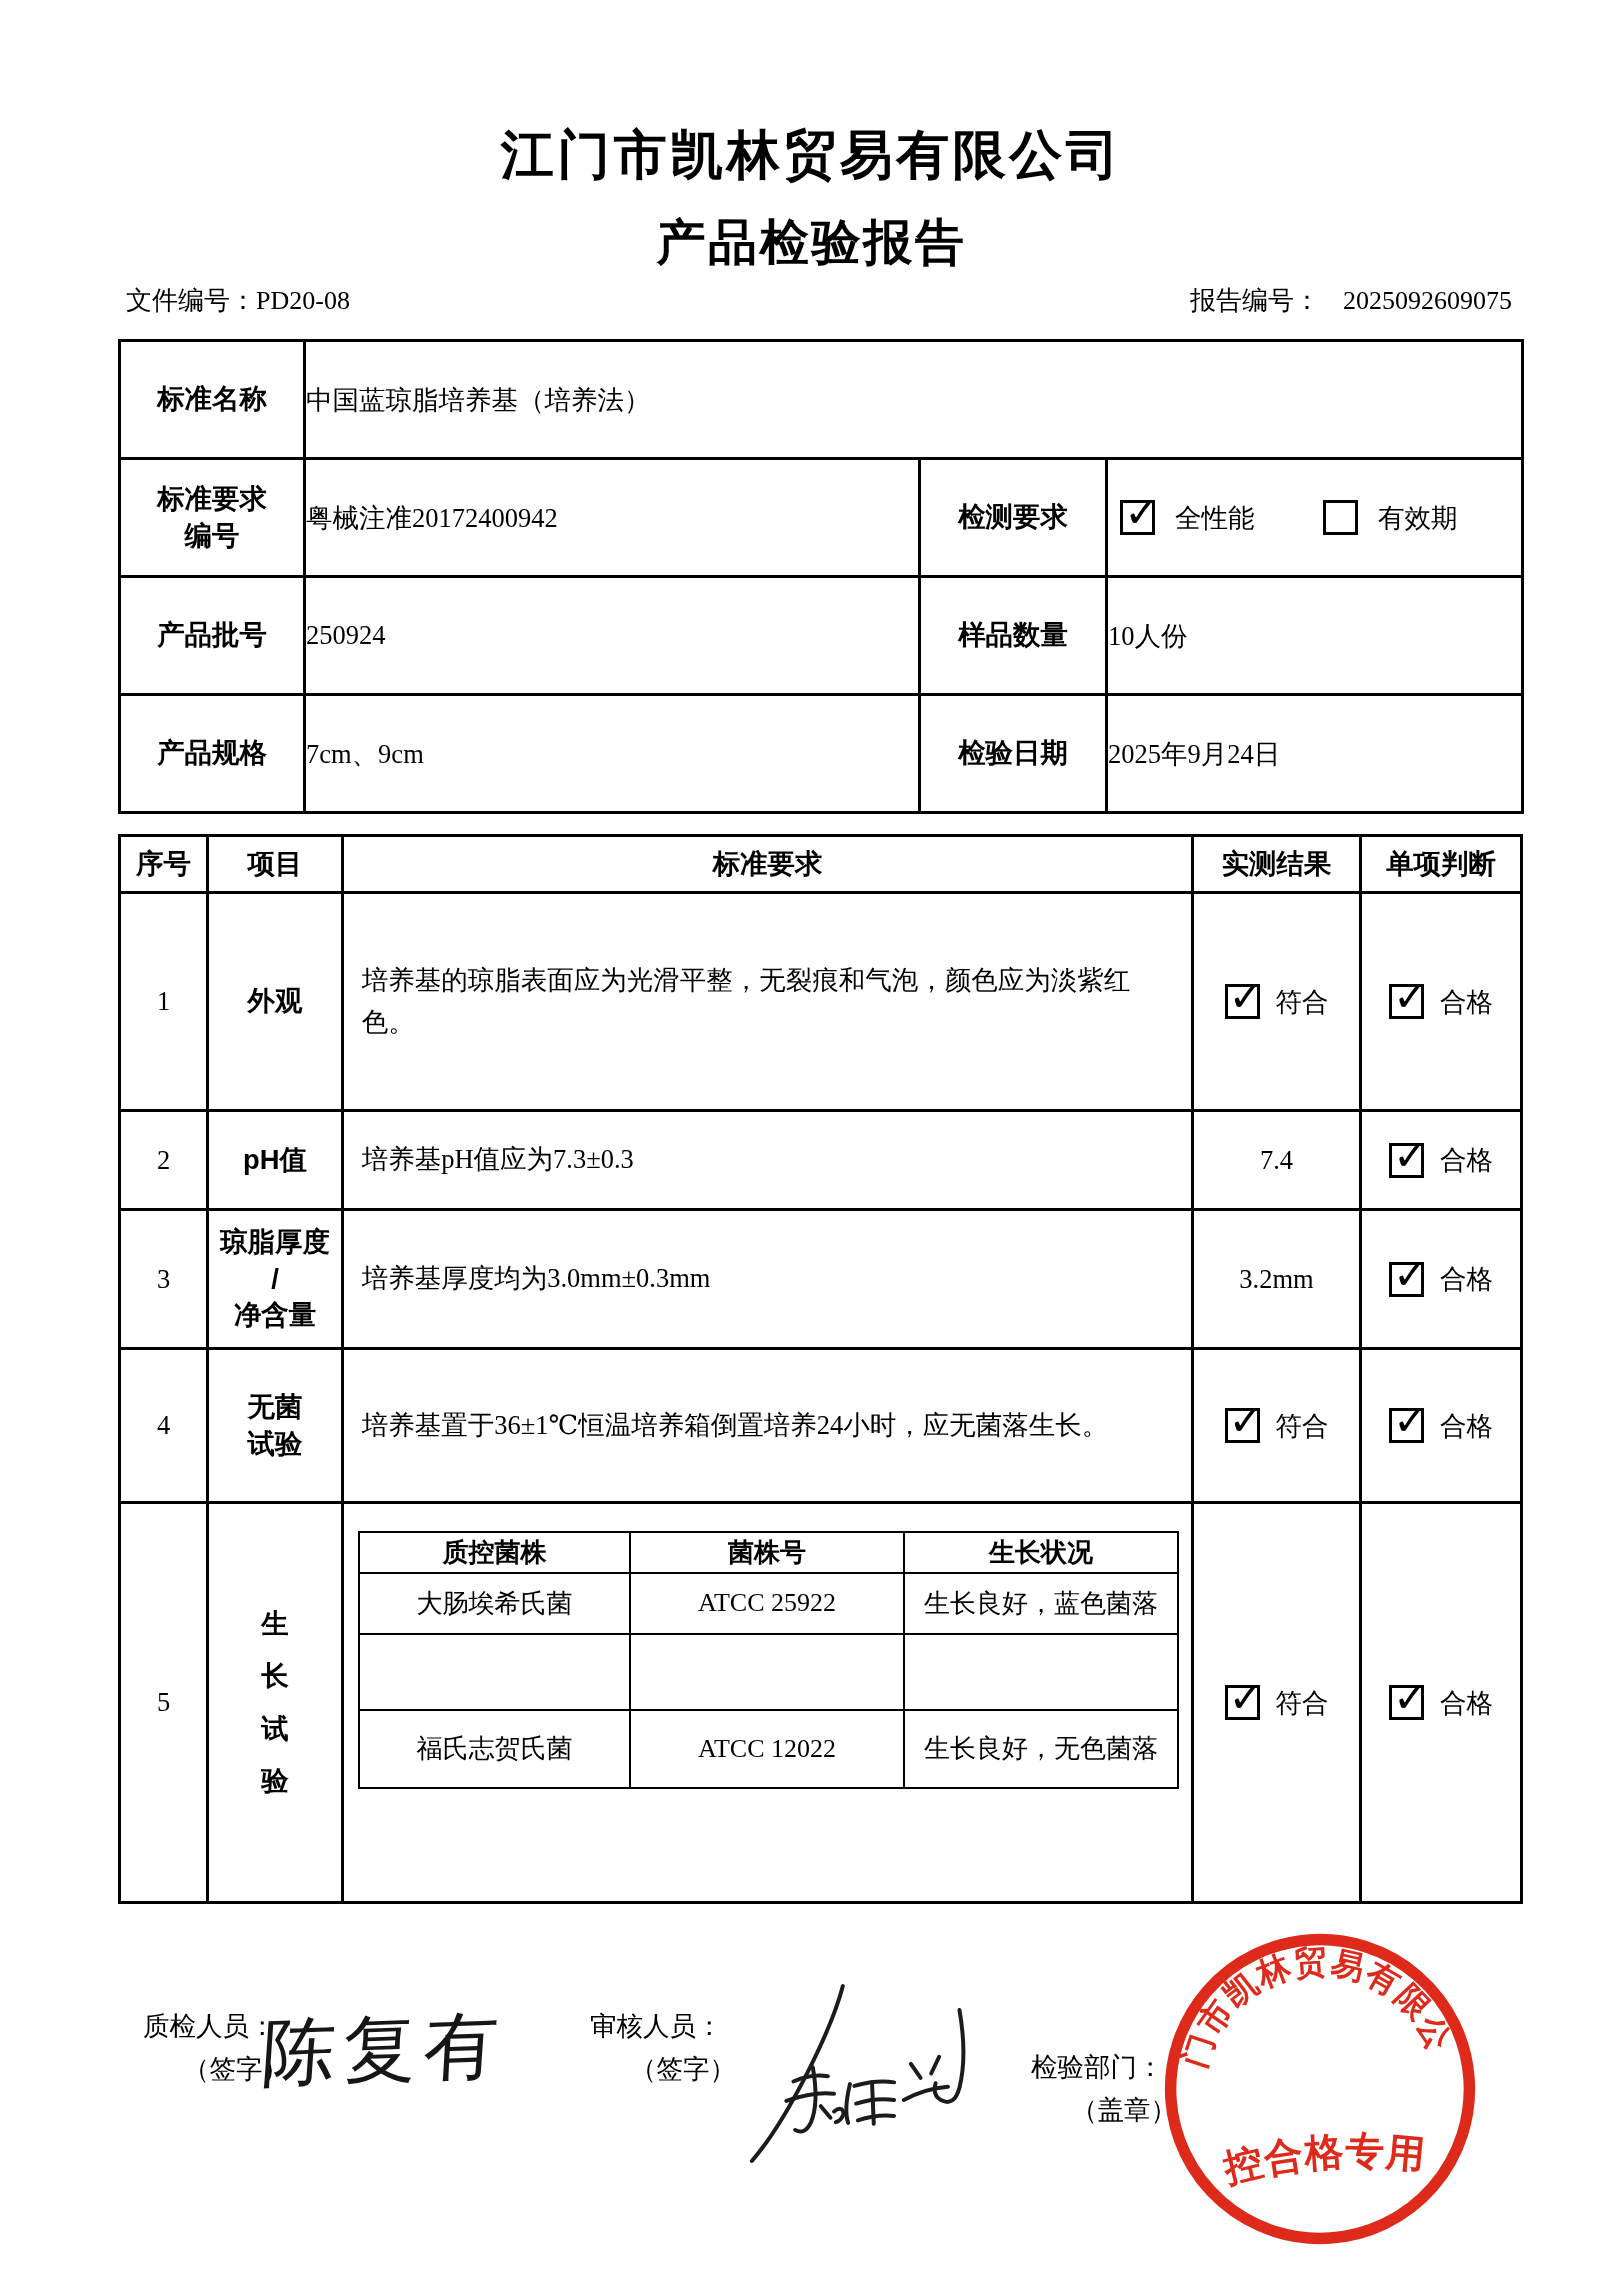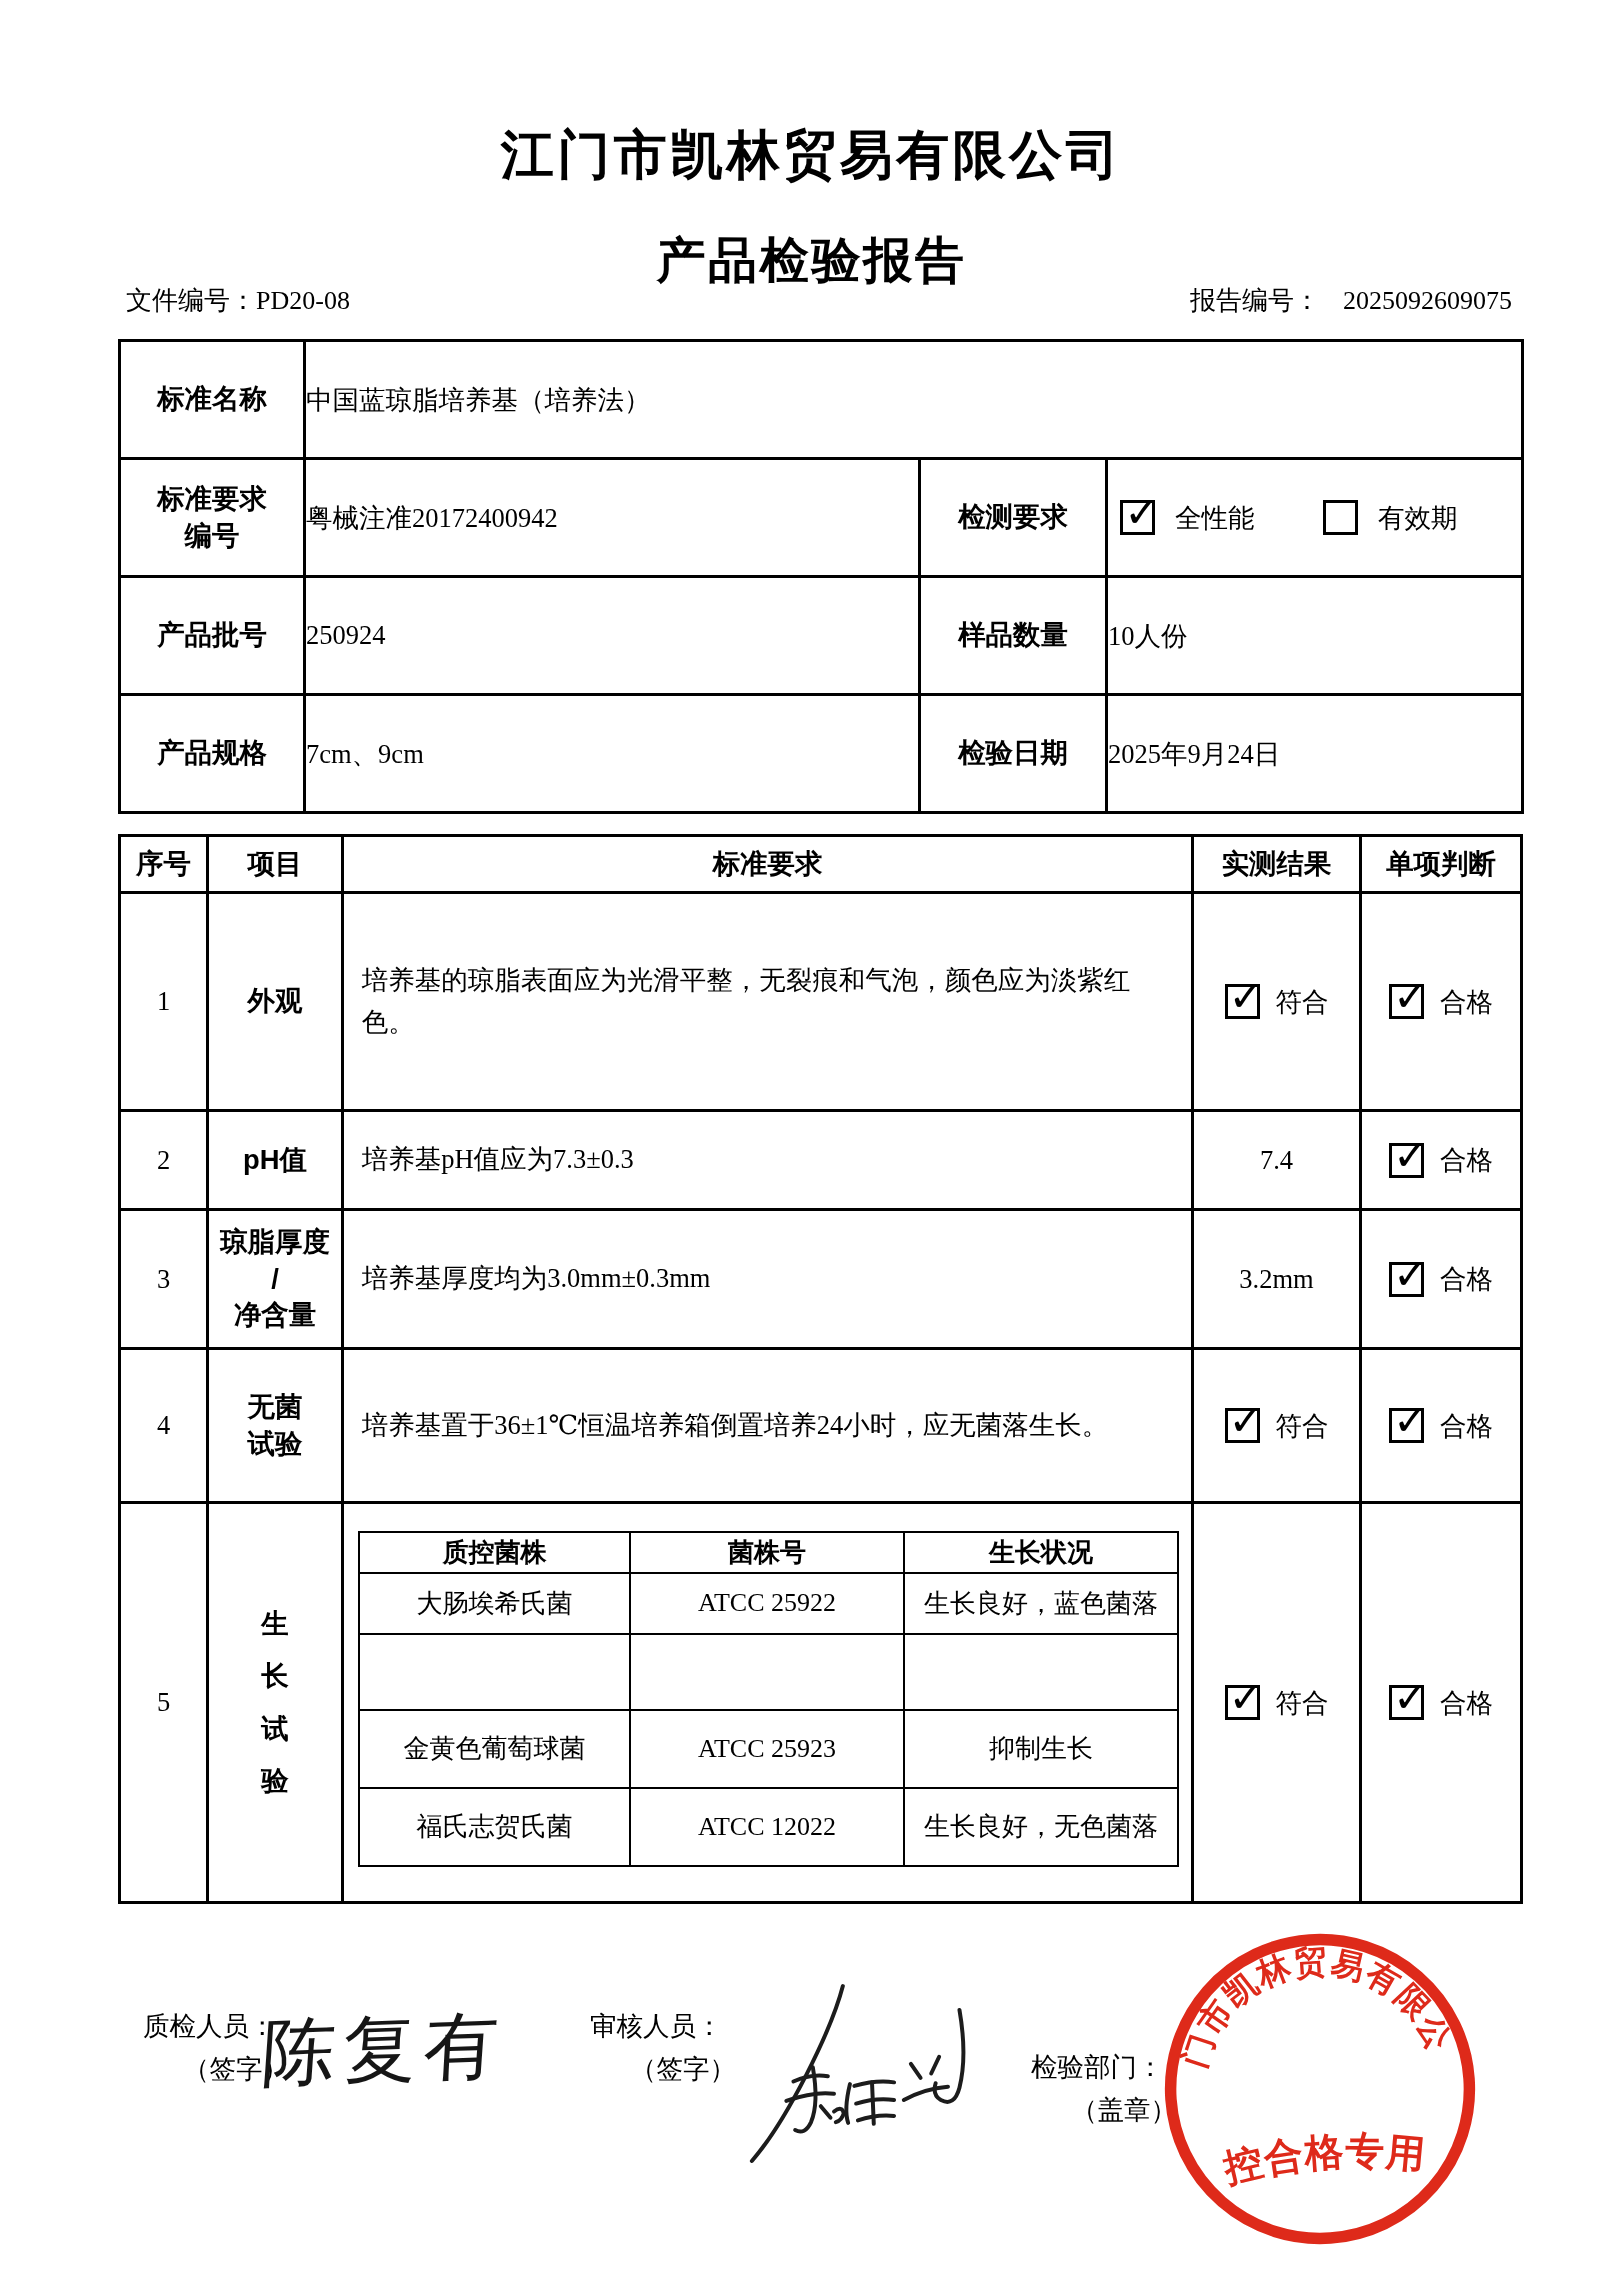--- a/index.html
+++ b/index.html
@@ -9,21 +9,21 @@
     font-family:"Liberation Serif","DejaVu Serif",serif; color:#000; overflow:hidden;
   }
   .t-company {
     position:absolute; top:120px; left:0; width:100%; text-align:center;
     font-family:"Liberation Sans","DejaVu Sans",sans-serif; font-weight:bold;
     font-size:53px; letter-spacing:3.5px;
   }
   .t-report {
     position:absolute; top:210px; left:0; width:100%; text-align:center;
     font-family:Liberation Serif, serif; font-weight:bold;
-    font-size:49px; letter-spacing:2.7px;margin-top:18px;
+    font-size:49px; letter-spacing:2.7px;
   }
   .meta-left { position:absolute; top:283px; left:126px; font-size:26px; }
   .meta-right { position:absolute; top:283px; right:111px; font-size:26px; }
   .meta-right .num { margin-left:23px; }
 
   table { border-collapse:collapse; table-layout:fixed; }
   td { border:2.7px solid #000; vertical-align:middle; overflow:hidden; }
   .tbl1 { position:absolute; left:118px; top:339px; width:1402px; }
   .tbl2 { position:absolute; left:118px; top:834px; width:1402px; }
   .tbl1 td, .tbl2 td { border-width:3.5px; }
@@ -249,25 +249,20 @@
             <td>大肠埃希氏菌</td>
             <td>ATCC 25922</td>
             <td>生长良好，蓝色菌落</td>
           </tr>
           <tr style="height:76px">
             <td></td>
             <td></td>
             <td></td>
           </tr>
           <tr style="height:78px">
-            <td>金黄色葡萄球菌</td>
-            <td>ATCC 25923</td>
-            <td>抑制生长</td>
-          </tr>
-          <tr style="height:78px">
             <td>福氏志贺氏菌</td>
             <td>ATCC 12022</td>
             <td>生长良好，无色菌落</td>
           </tr>
         </tbody>
             </table>
       </td>
       <td>
         <div class="flexc">
           <span class="cb">

